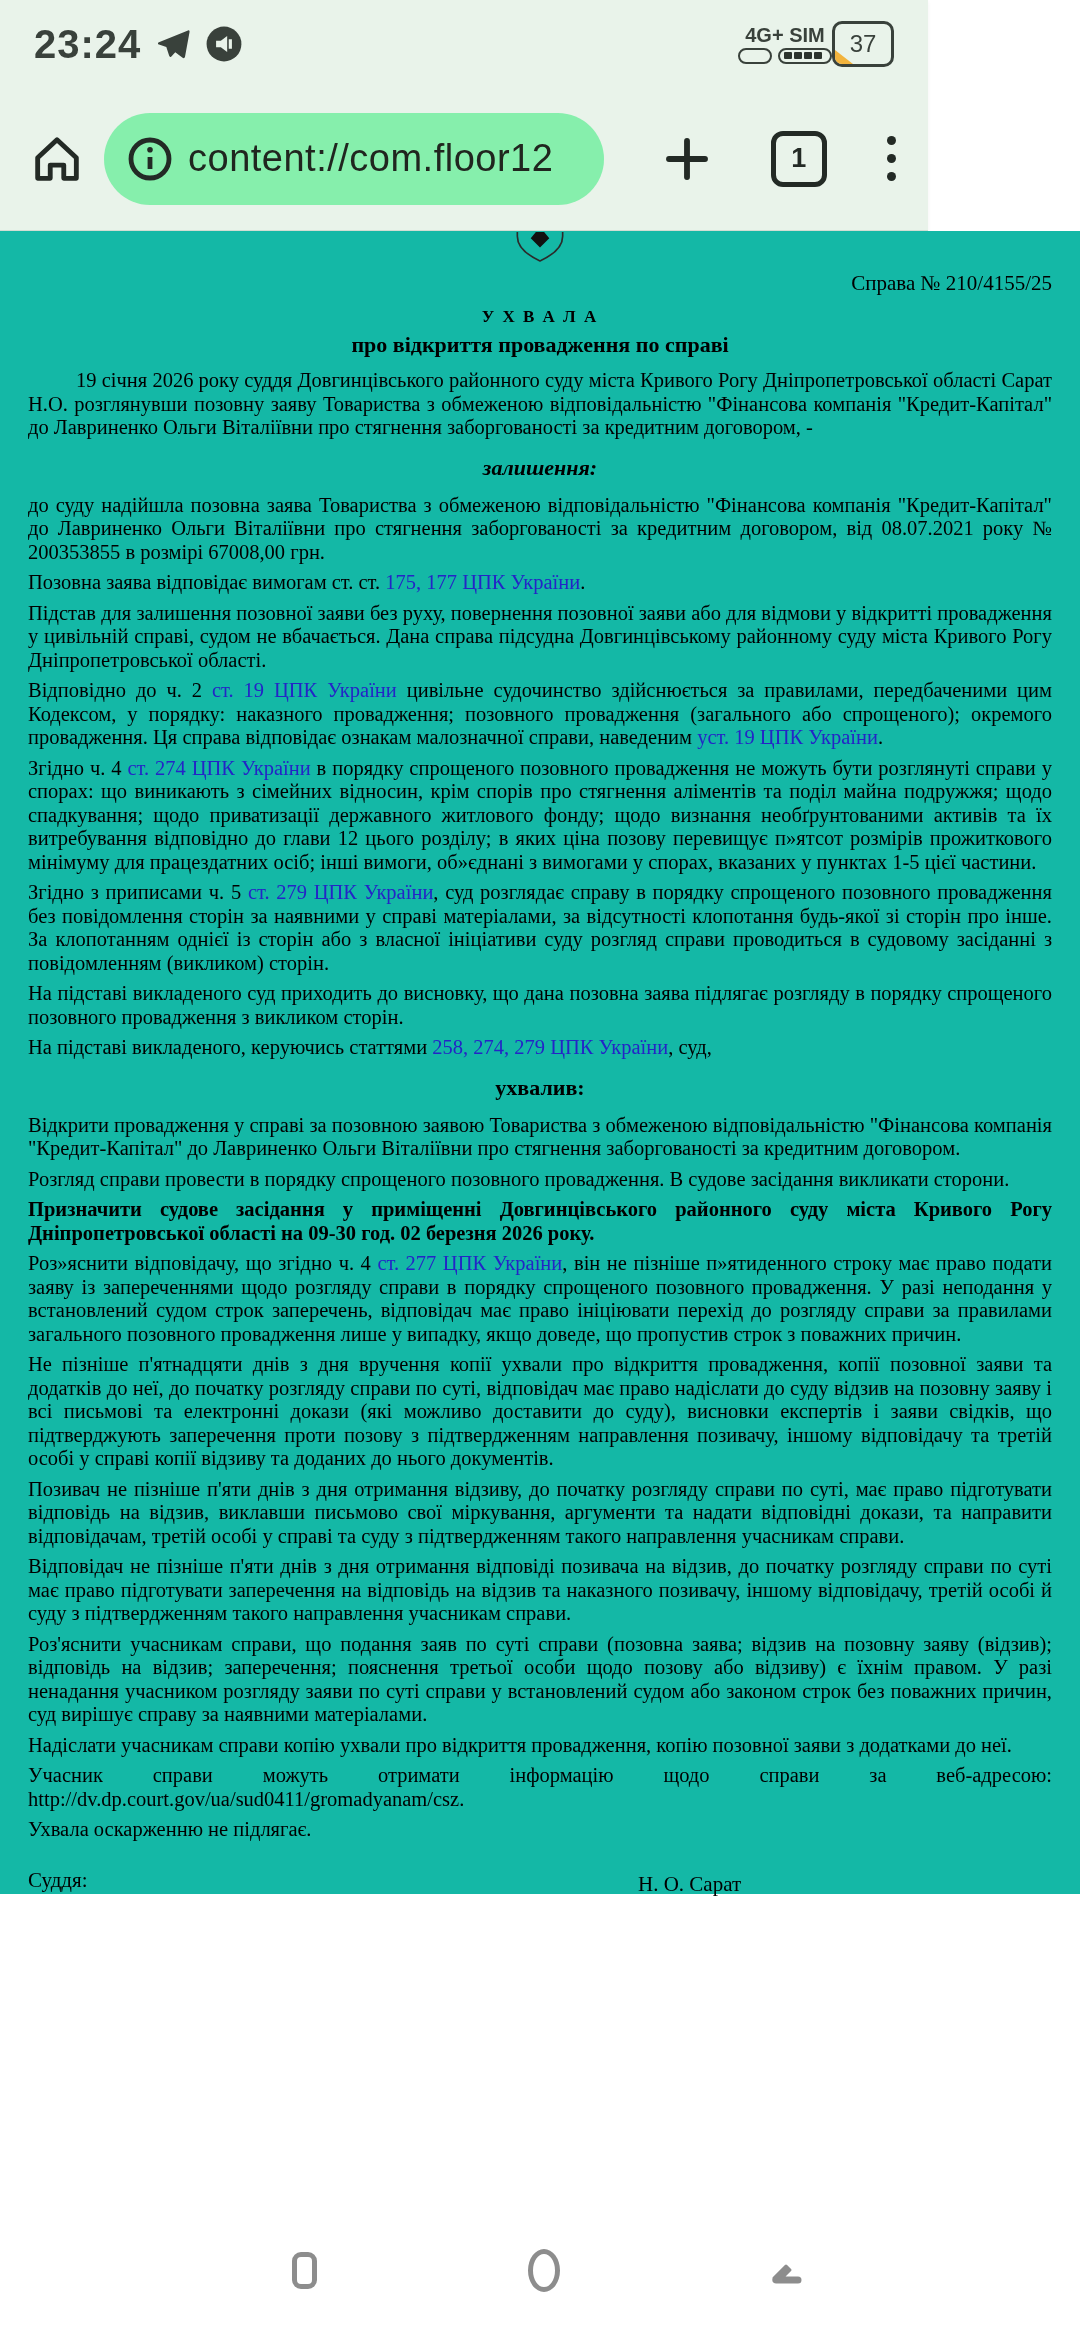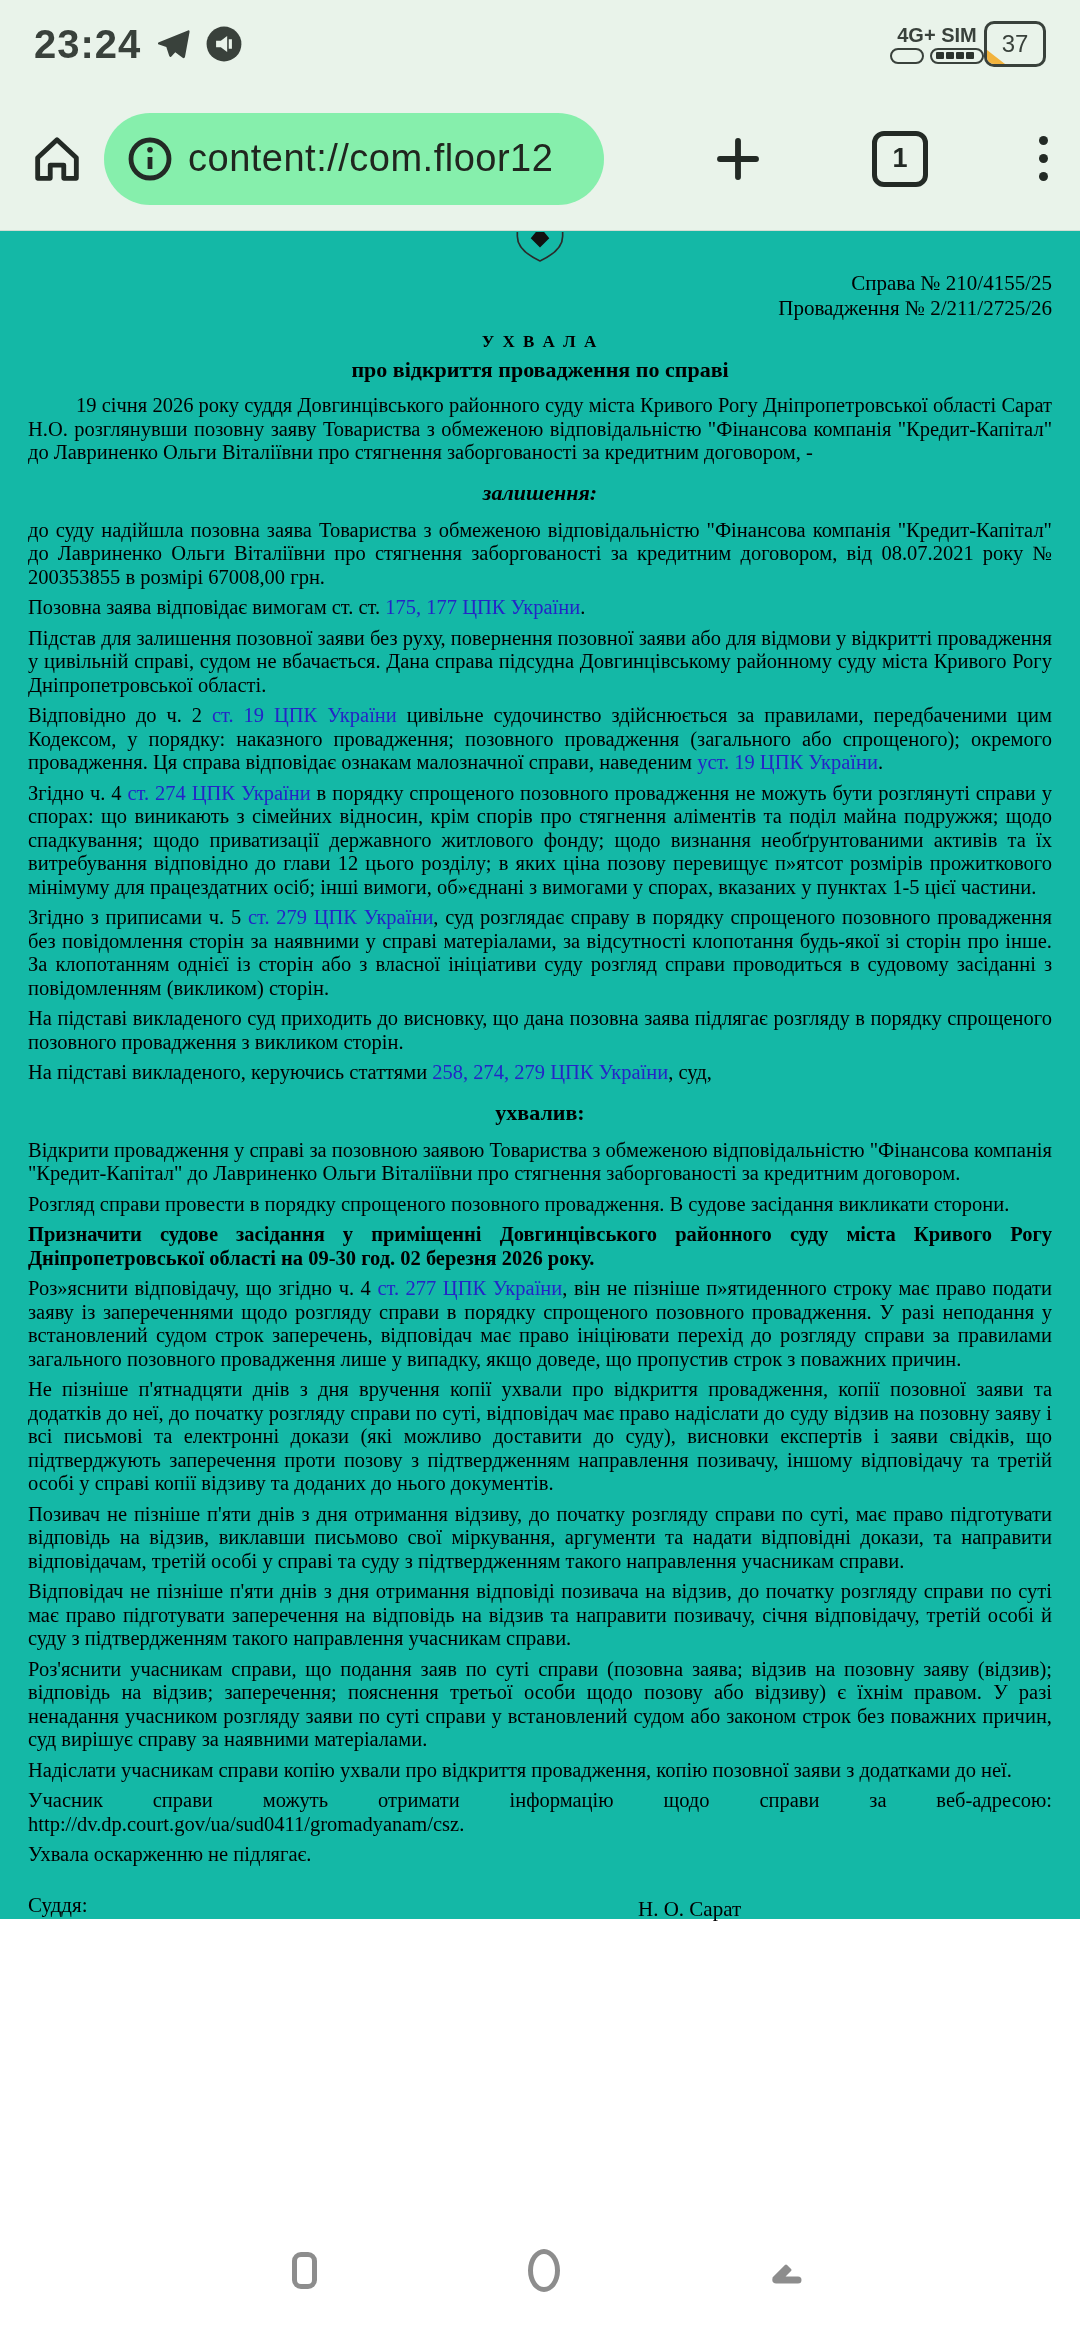--- a/index.html
+++ b/index.html
@@ -1,21 +1,21 @@
 <!DOCTYPE html>
 <html><head>
 <meta charset="utf-8">
 <style>
   html,body{margin:0;padding:0;}
   body{
     width:1080px;height:2340px;position:relative;overflow:hidden;
     background:#ffffff;font-family:"Liberation Sans",sans-serif;
   }
   
-  .chrome{position:absolute;top:0;left:0;width:1080px;height:230px;background:#e9f3ea;
+  .chrome{position:absolute;top:0;left:0;width:928px;height:230px;background:#e9f3ea;
     border-bottom:1px solid #d2ddd3;box-shadow:0 2px 4px rgba(0,0,0,.05);}
   .statusbar{position:absolute;top:0;left:0;right:0;height:88px;display:flex;align-items:center;
     padding:0 34px;box-sizing:border-box;color:#39413b;}
   .time{font-size:40px;font-weight:600;letter-spacing:1px;}
   .sb-left{display:flex;align-items:center;gap:14px;}
   .sb-right{margin-left:auto;display:flex;align-items:center;}
   .net-col{display:flex;flex-direction:column;align-items:center;gap:3px;}
   .net-label{font-size:20px;font-weight:700;letter-spacing:0;line-height:1;}
   .pills{display:flex;gap:6px;align-items:center;}
   .pill{height:16px;border:2.5px solid #39413b;border-radius:9px;box-sizing:border-box;}
@@ -143,21 +143,20 @@
   <div class="emblem-clip">
     <svg width="72" height="68" viewBox="0 0 60 66">
       <path d="M30 63 C17 57 8 50 8 39 V4 h44 V39 C52 50 43 57 30 63 Z" fill="none" stroke="#2b2b2b" stroke-width="1.6"></path>
       <path fill="#111" d="M15 8 v17 c0 6 5 9 11 10 l-5 6 9 9 9-9 -5-6 c6-1 11-4 11-10 V8 h-7 v16 c0 3-2 5-6 6 V8 h-8 v22 c-4-1-6-3-6-6 V8 Z"></path>
       <rect x="12" y="22" width="36" height="7" fill="#111"></rect>
     </svg>
   </div>
 
   <div class="case-block">
     <div>Справа № 210/4155/25</div>
-    <div>Провадження № 2/211/2725/26</div>
   </div>
 
   <div class="doc-title">У Х В А Л А</div>
   <div class="doc-subtitle">про відкриття провадження по справі</div>
 
   <div>
       <p class="indent"><span>19 січня 2026 року суддя Довгинцівського районного суду міста Кривого Рогу Дніпропетровської області Сарат Н.О. розглянувши позовну заяву Товариства з обмеженою відповідальністю "Фінансова компанія "Кредит-Капітал" до Лавриненко Ольги Віталіївни про стягнення заборгованості за кредитним договором, -</span></p>
     </div>
 
   <div class="sec-heading it">залишення:</div>
@@ -173,21 +172,21 @@
     </div>
 
   <div class="sec-heading">ухвалив:</div>
   <div>
       <p><span>Відкрити провадження у справі за позовною заявою Товариства з обмеженою відповідальністю "Фінансова компанія "Кредит-Капітал" до Лавриненко Ольги Віталіївни про стягнення заборгованості за кредитним договором.</span></p>
       <p><span>Розгляд справи провести в порядку спрощеного позовного провадження. В судове засідання викликати сторони.</span></p>
       <p class="bold"><span>Призначити судове засідання у приміщенні Довгинцівського районного суду міста Кривого Рогу Дніпропетровської області на 09-30 год. 02 березня 2026 року.</span></p>
       <p><span>Роз»яснити відповідачу, що згідно ч. 4 </span><span class="link">ст. 277 ЦПК України</span><span>, він не пізніше п»ятиденного строку має право подати заяву із запереченнями щодо розгляду справи в порядку спрощеного позовного провадження. У разі неподання у встановлений судом строк заперечень, відповідач має право ініціювати перехід до розгляду справи за правилами загального позовного провадження лише у випадку, якщо доведе, що пропустив строк з поважних причин.</span></p>
       <p><span>Не пізніше п'ятнадцяти днів з дня вручення копії ухвали про відкриття провадження, копії позовної заяви та додатків до неї, до початку розгляду справи по суті, відповідач має право надіслати до суду відзив на позовну заяву і всі письмові та електронні докази (які можливо доставити до суду), висновки експертів і заяви свідків, що підтверджують заперечення проти позову з підтвердженням направлення позивачу, іншому відповідачу та третій особі у справі копії відзиву та доданих до нього документів.</span></p>
       <p><span>Позивач не пізніше п'яти днів з дня отримання відзиву, до початку розгляду справи по суті, має право підготувати відповідь на відзив, виклавши письмово свої міркування, аргументи та надати відповідні докази, та направити відповідачам, третій особі у справі та суду з підтвердженням такого направлення учасникам справи.</span></p>
-      <p><span>Відповідач не пізніше п'яти днів з дня отримання відповіді позивача на відзив, до початку розгляду справи по суті має право підготувати заперечення на відповідь на відзив та направити позивачу, січня відповідачу, третій особі й суду з підтвердженням такого направлення учасникам справи.</span></p>
+      <p><span>Відповідач не пізніше п'яти днів з дня отримання відповіді позивача на відзив, до початку розгляду справи по суті має право підготувати заперечення на відповідь на відзив та наказного позивачу, іншому відповідачу, третій особі й суду з підтвердженням такого направлення учасникам справи.</span></p>
       <p><span>Роз'яснити учасникам справи, що подання заяв по суті справи (позовна заява; відзив на позовну заяву (відзив); відповідь на відзив; заперечення; пояснення третьої особи щодо позову або відзиву) є їхнім правом. У разі ненадання учасником розгляду заяви по суті справи у встановлений судом або законом строк без поважних причин, суд вирішує справу за наявними матеріалами.</span></p>
       <p><span>Надіслати учасникам справи копію ухвали про відкриття провадження, копію позовної заяви з додатками до неї.</span></p>
       <p><span>Учасник справи можуть отримати інформацію щодо справи за веб-адресою: http://dv.dp.court.gov/ua/sud0411/gromadyanam/csz.</span></p>
       <p><span>Ухвала оскарженню не підлягає.</span></p>
     </div>
 
   <div class="sig-row">
     <span class="judge-label">Суддя:</span>
     <span class="judge-name">Н. О. Сарат</span>
   </div>

